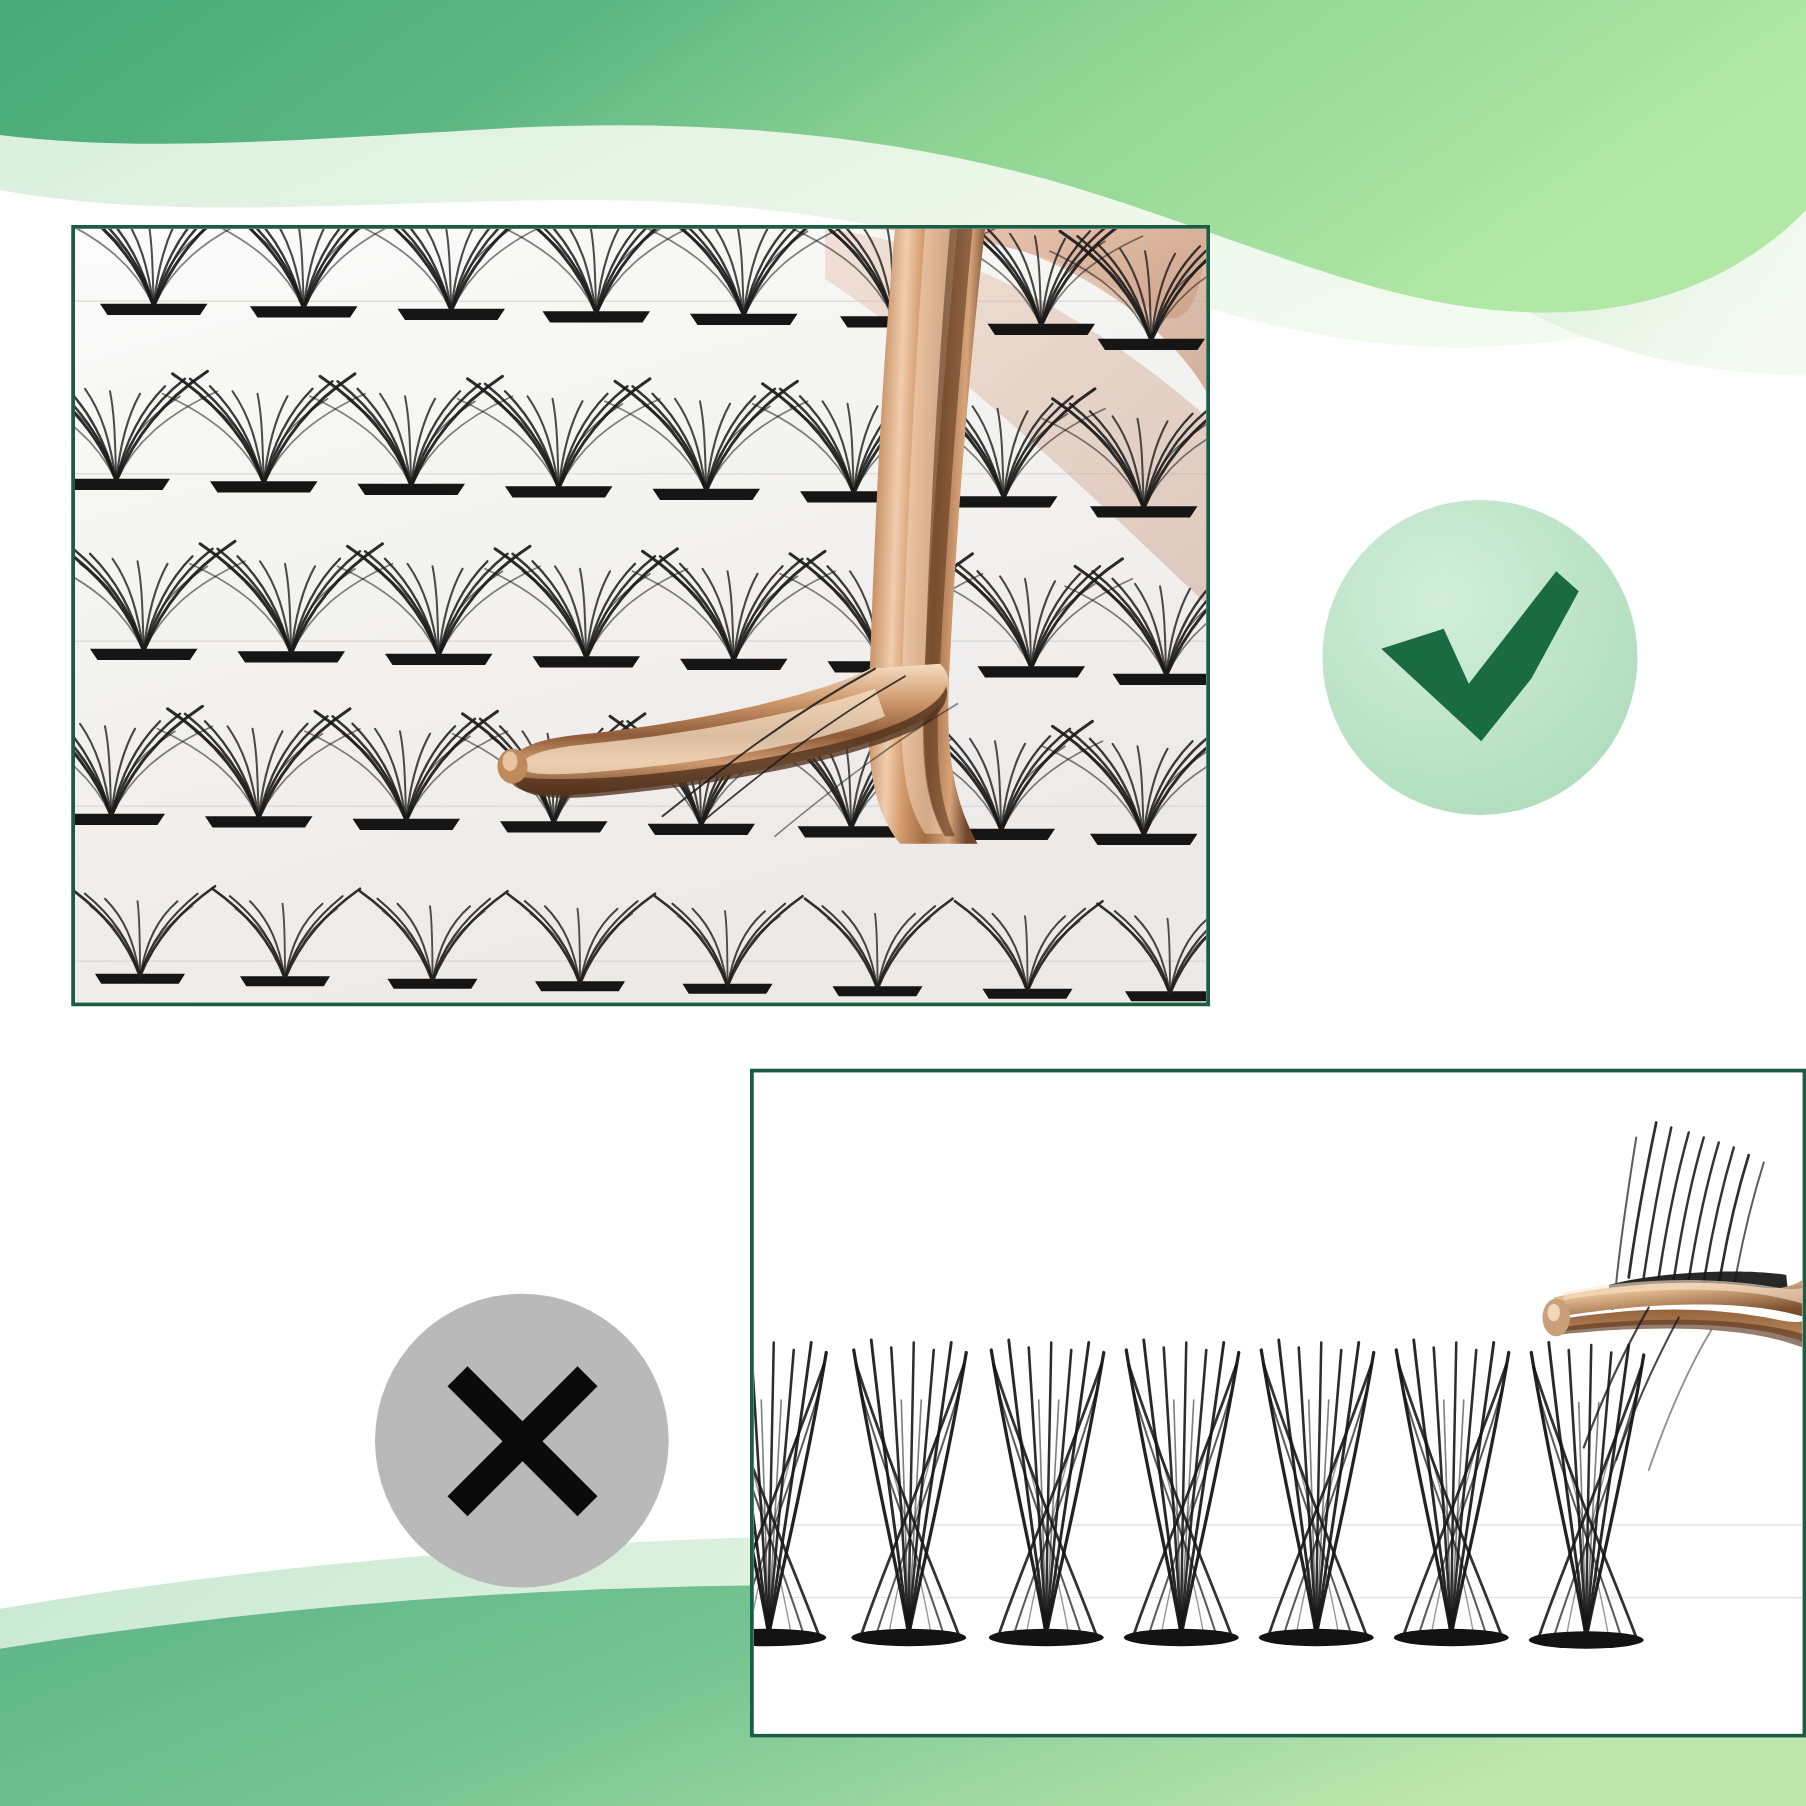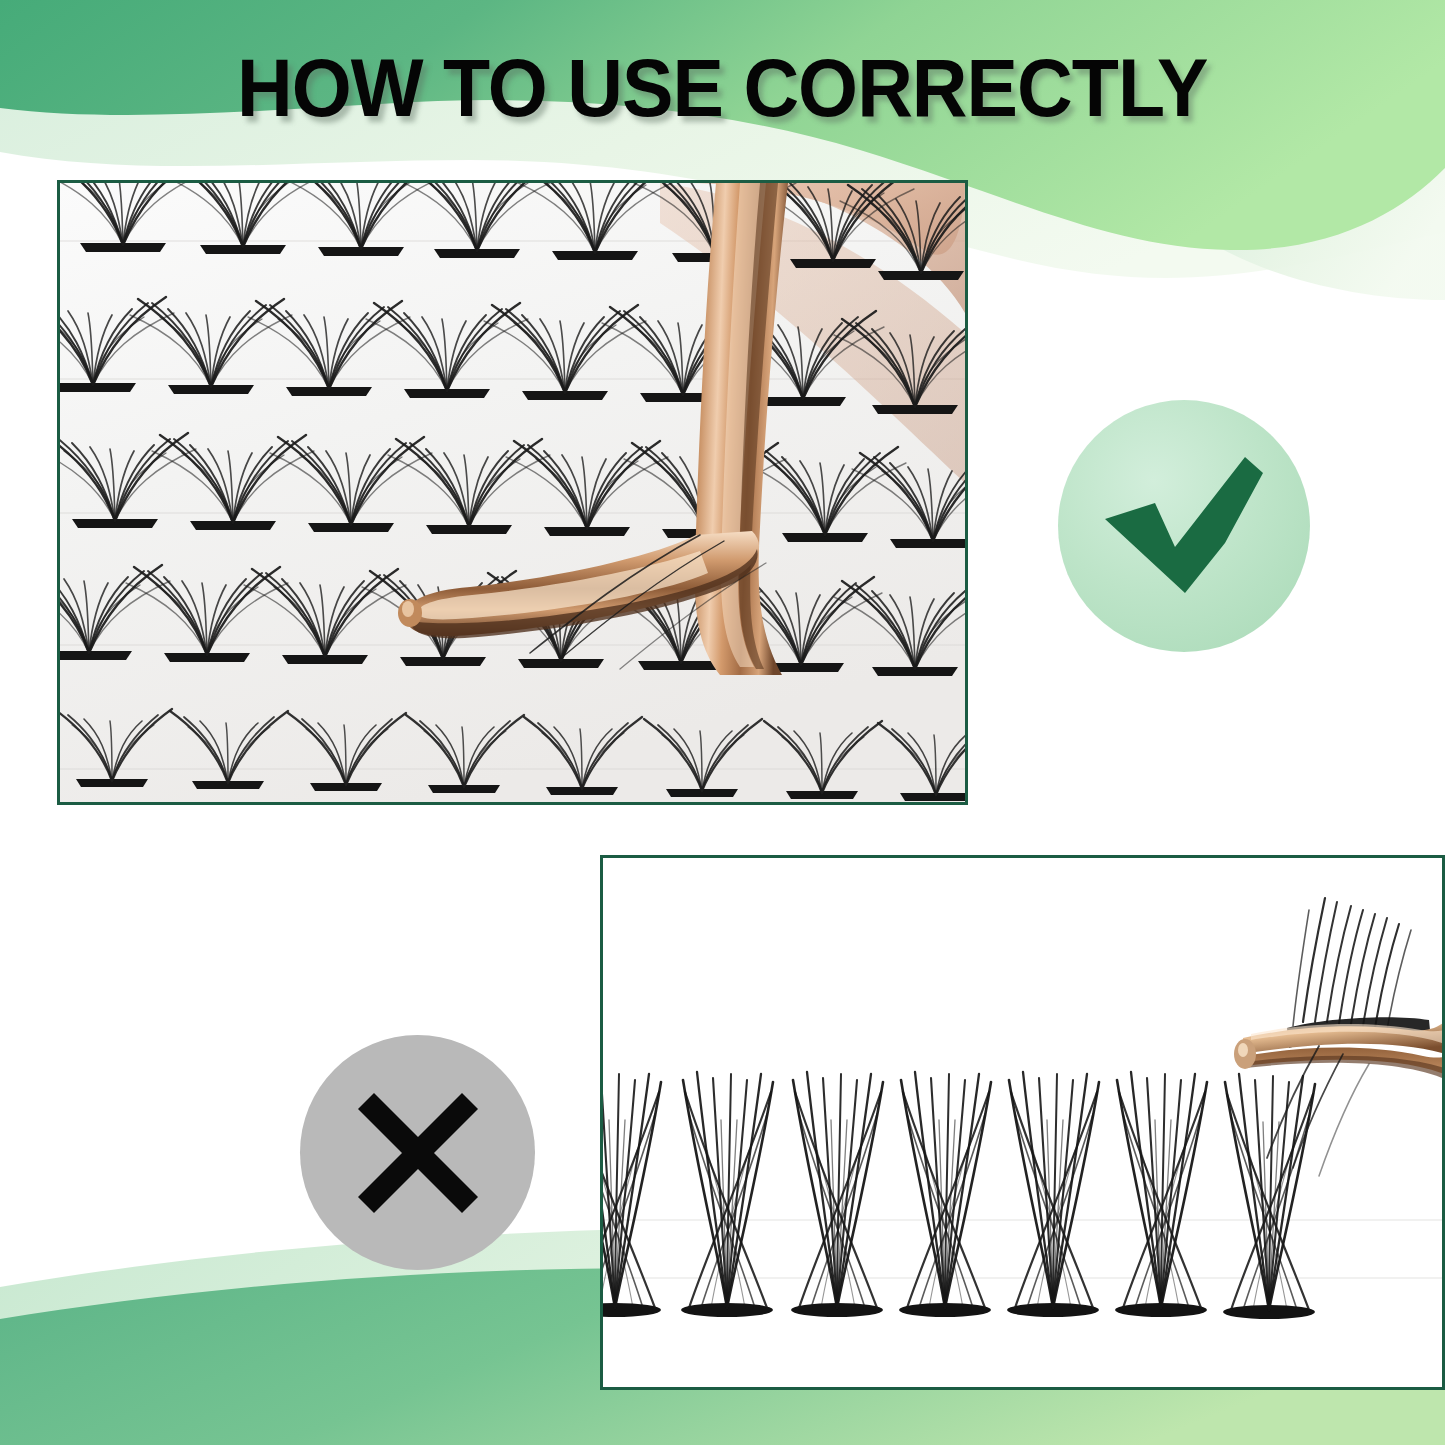--- a/index.html
+++ b/index.html
@@ -98,23 +98,20 @@
     <path d="M1445,150 V300 C1340,300 1240,268 1190,228 C1260,196 1370,170 1445,150 Z" fill="url(#gradTopPale)" opacity="0.95"></path>
 
     <path d="M0,0 H1445 V168 C1400,214 1330,252 1230,250 C1110,248 1010,196 860,150
              C720,108 560,92 380,104 C240,112 110,122 0,108 Z" fill="url(#gradTopGreen)"></path>
 
     <path d="M0,1287 C170,1258 360,1238 600,1230 C880,1220 1140,1222 1445,1206 V1445 H0 Z" fill="url(#gradBotPale)"></path>
 
     <path d="M0,1319 C180,1290 400,1268 660,1268 C930,1268 1190,1292 1445,1306 V1445 H0 Z" fill="url(#gradBotMid)"></path>
   </svg>
 
-  <div id="title-wrap">
-    <div id="page-title">HOW TO USE CORRECTLY</div>
-  </div>
 
   <div class="photo-panel" id="panel-top">
     <div class="photo-inner">
       <svg viewBox="0 0 905 619" preserveAspectRatio="none" width="100%" height="100%" xmlns="http://www.w3.org/2000/svg">
         <defs>
           <linearGradient id="trayBg" x1="0" y1="0" x2="0.4" y2="1">
             <stop offset="0%" stop-color="#fbfbfb"></stop>
             <stop offset="45%" stop-color="#f3f3f2"></stop>
             <stop offset="100%" stop-color="#eceae8"></stop>
           </linearGradient>

